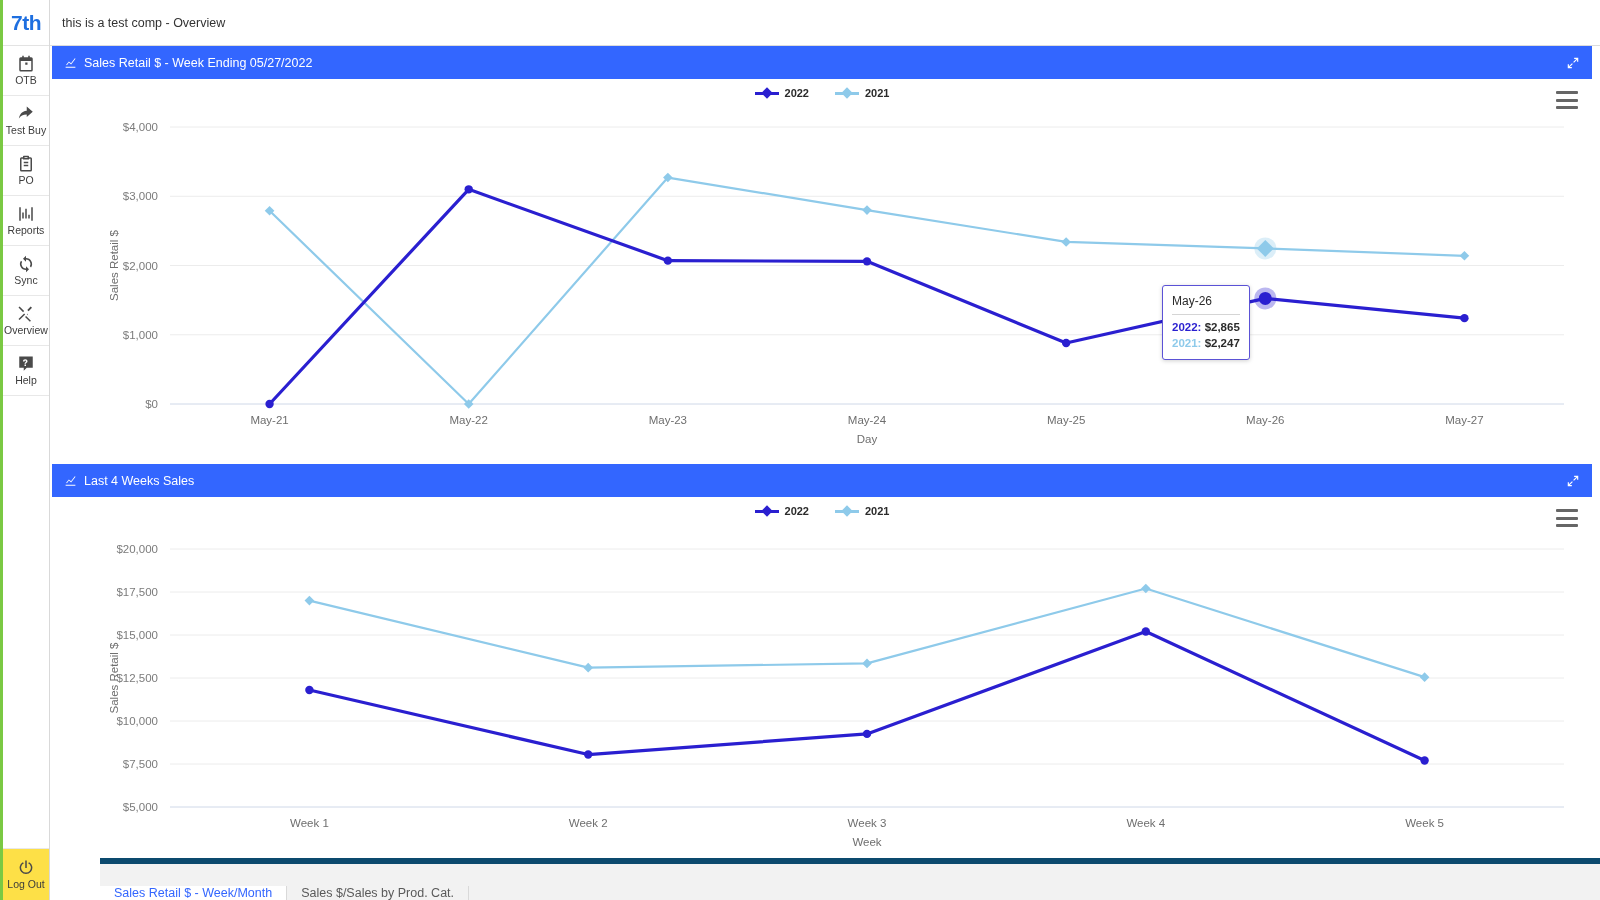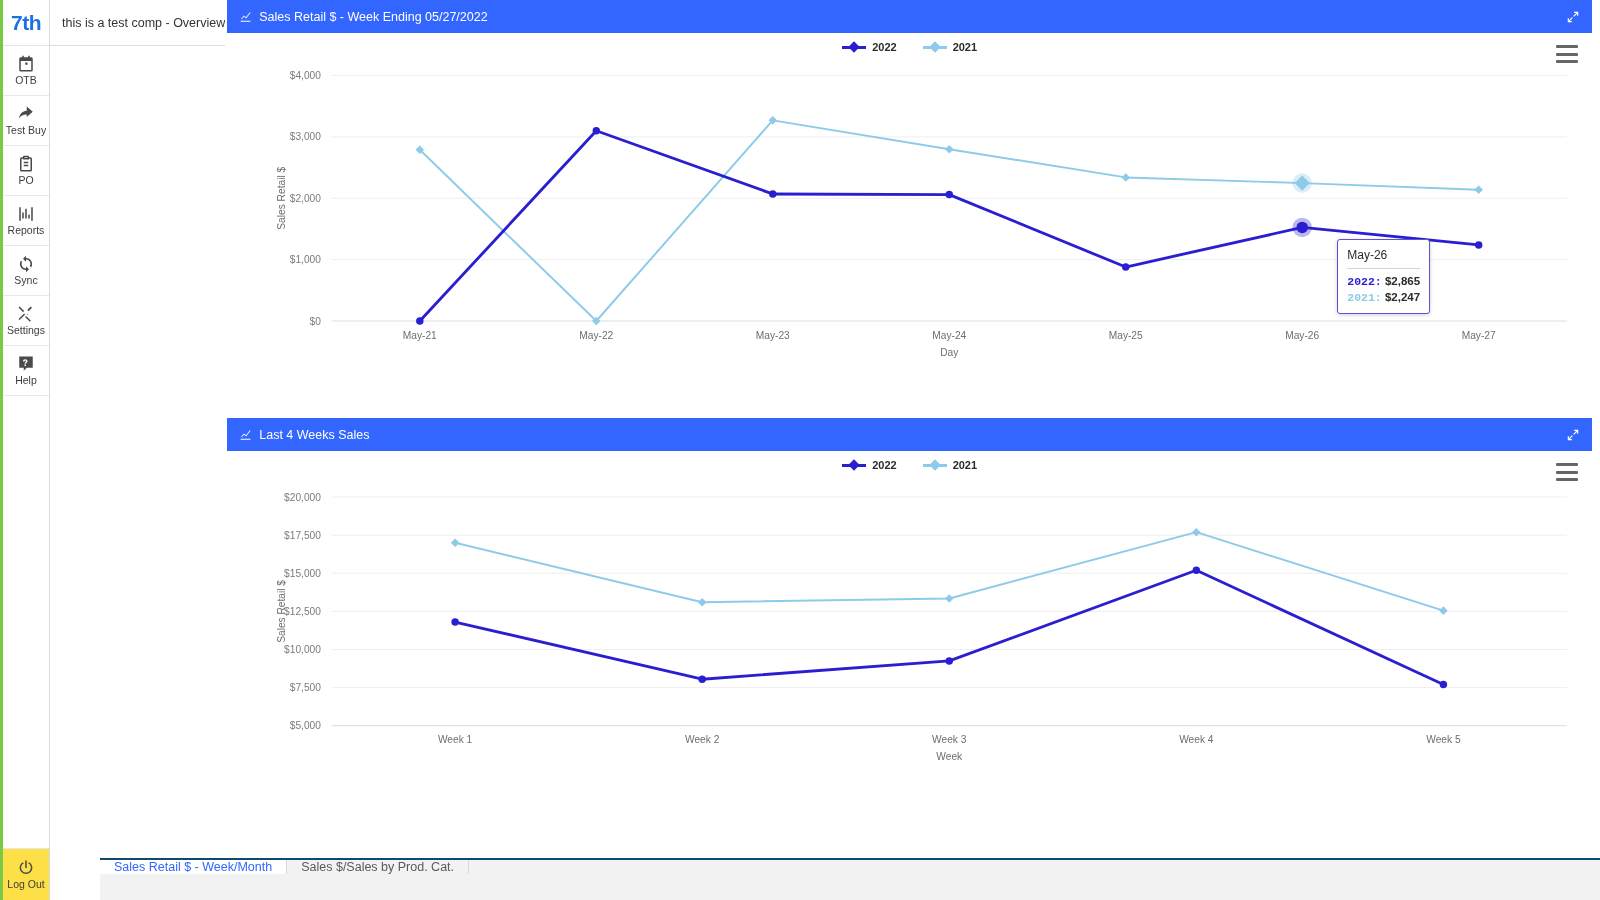--- a/index.html
+++ b/index.html
@@ -39,21 +39,21 @@
   .nav-label { font-size: 10.5px; color: #3c3c3c; line-height: 11px; text-align: center; }
 
   .logout-item {
     position: absolute; bottom: 0; left: 0; right: 0;
     height: 52px; border-top: 1px solid #e8e8e8;
     display: flex; flex-direction: column; align-items: center; justify-content: center;
     gap: 2px; cursor: pointer; background: #fde047;
   }
 
   
-  .main { flex: 1; height: 900px; position: relative; display: flex; flex-direction: row; }
+  .main { flex: 1; height: 900px; position: relative; display: flex; flex-direction: column; }
   .topbar {
     height: 46px; border-bottom: 1px solid #dcdcdc;
     display: flex; align-items: center; padding-left: 12px;
     background: #fff;
   }
   .topbar-title { font-size: 12.5px; color: #333; }
 
   .content { flex: 1; position: relative; background: #fff; overflow: hidden; }
 
   
@@ -101,28 +101,28 @@
   
   .tooltip {
     position: absolute;
     background: #fff; border: 1px solid #5b52d6; border-radius: 3px;
     padding: 7px 9px 8px 9px; font-size: 11.5px; line-height: 1.35;
     box-shadow: 0 1px 4px rgba(0,0,0,0.18);
     min-width: 70px;
   }
   .tt-title { font-size: 12px; color: #2b2b2b; padding-bottom: 5px; border-bottom: 1px solid #d5d5d5; margin-bottom: 5px; }
   .tt-row { white-space: nowrap; }
-  .tt-key { font-weight: bold; font-family: Liberation Mono, monospace; }
+  .tt-key { font-weight: bold; }
   .tt-val { font-weight: bold; color: #2b2b2b; }
 
   
   .tabbar {
     position: absolute; left: 50px; right: 0; bottom: 0; height: 42px;
-    background: #f2f2f2; border-top: 2px solid #0c4a6e;
-    display: flex; align-items: flex-start;
+    background: #f2f2f2; border-top: 6px solid #0c4a6e;
+    display: flex; align-items: flex-end;
   }
   .tab {
     display: flex; align-items: center; padding: 0 14px;
     font-size: 12.5px; color: #5a5a5a;
     border-right: 1px solid #d9d9d9; cursor: pointer;
     background: #f2f2f2;
   }
   .tab.active { background: #ffffff; color: #3366ff; }
   .tab-filler { flex: 1; background: #f2f2f2; }
 </style>
@@ -181,21 +181,21 @@
         </span>
         <span class="nav-label">Sync</span>
       </div>
 
       <div class="nav-item">
         <span class="nav-icon">
           <svg viewBox="0 0 24 24">
               <path d="M3.4 2L2 3.4l6.1 6.1 1.4-1.4L3.4 2zm14.8 0l-4.5 4.5 1.8 1.8L20 3.8 18.2 2zM9.5 11.3l-1.4 1.4-6.1 6.1L3.4 20l6.1-6.1 1.4-1.4-1.4-1.2zm5 0l-1.4 1.4L20 19.6 18.6 21l-6.5-6.5-1.4 1.4 6.5 6.5 2.8-2.8-6.0-6.0z"></path>
             </svg>
         </span>
-        <span class="nav-label">Settings</span>
+        <span class="nav-label">Overview</span>
       </div>
 
       <div class="nav-item">
         <span class="nav-icon">
           <svg viewBox="0 0 24 24">
               <path d="M3 2h18v15H13l-4 4v-4H3V2zm8 3.5c-1.9 0-3 1.2-3 3h2c0-.8.4-1.2 1-1.2s1 .4 1 1c0 .5-.3.8-.8 1.2-.8.6-1.2 1.1-1.2 2.2h2c0-.6.2-.9.8-1.3.8-.6 1.2-1.2 1.2-2.2 0-1.6-1.2-2.7-3-2.7zm-1 7.3v2h2v-2h-2z"></path>
             </svg>
         </span>
         <span class="nav-label">Help</span>
       </div>

